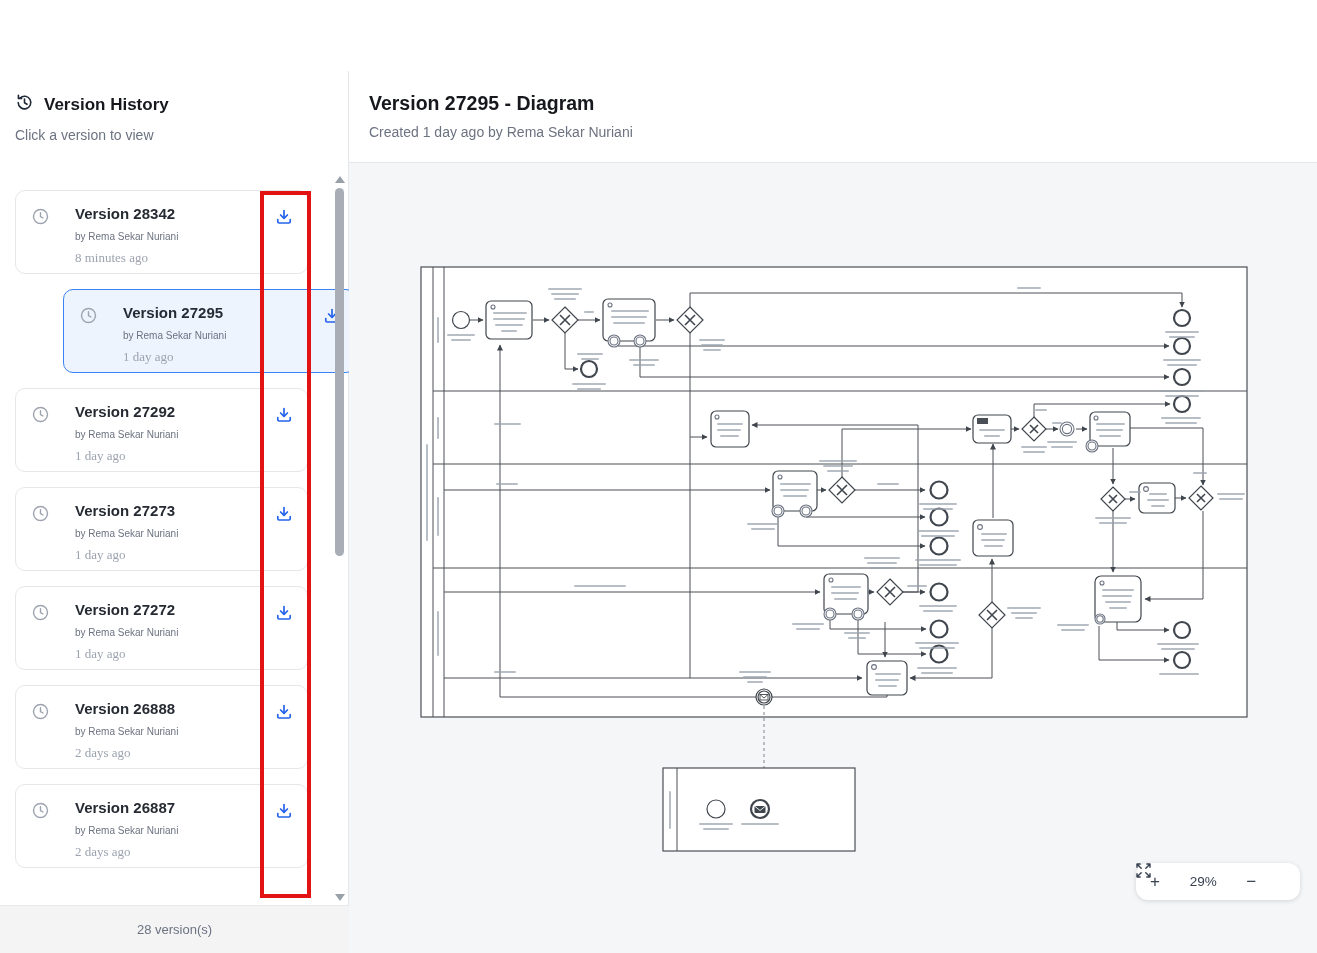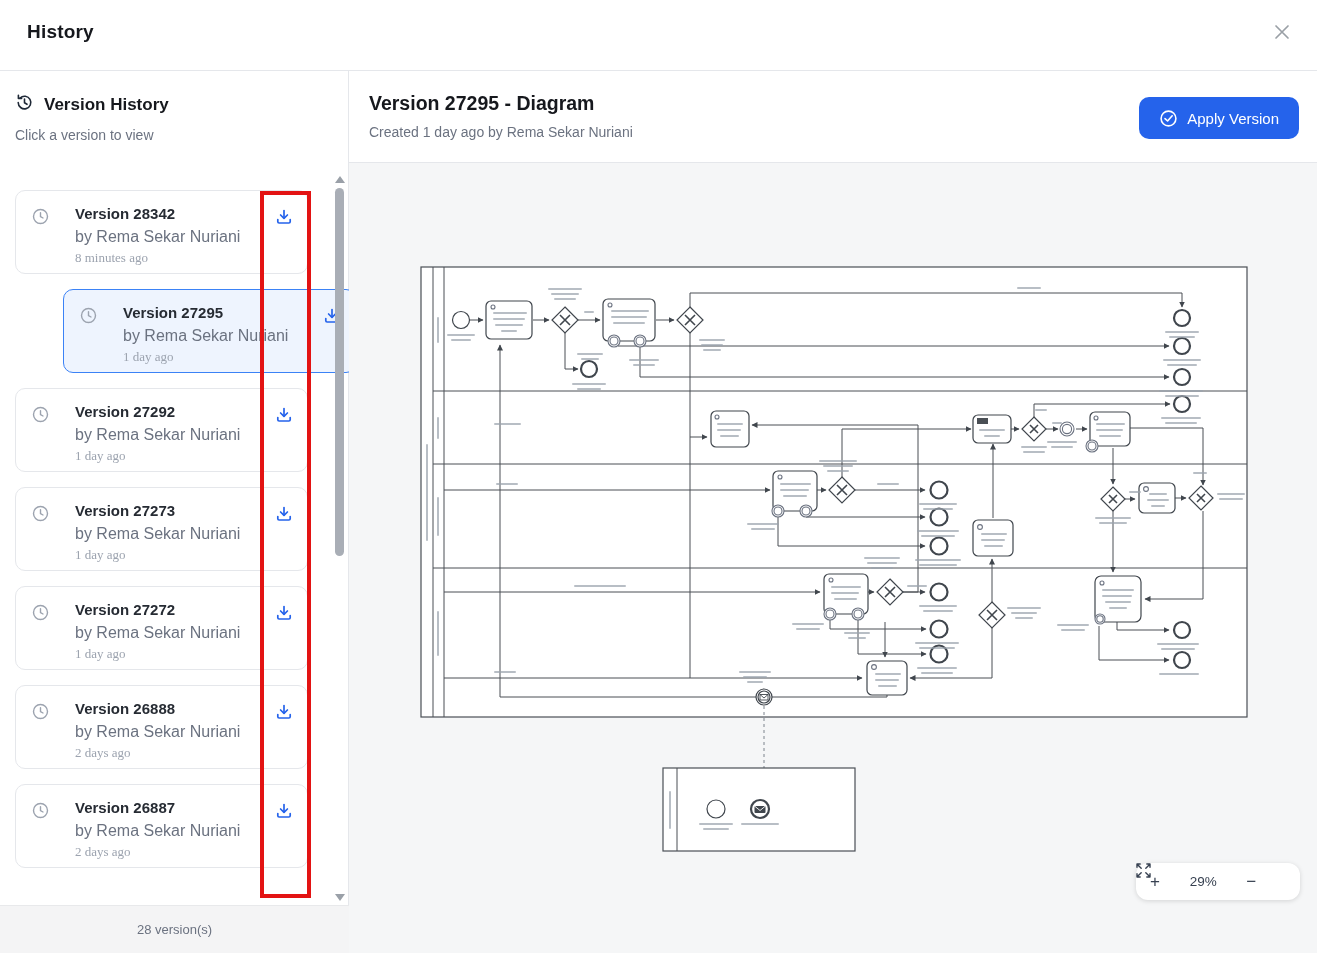--- a/index.html
+++ b/index.html
@@ -17,21 +17,21 @@
   .side-title-row { display:flex; align-items:center; gap:10px; }
   .side-title { font-size:17px; font-weight:700; color:#16181d; }
   .side-sub { margin-top:11px; font-size:14px; color:#6b7280; }
 
   .vlist { position:absolute; left:0; top:99px; width:349px; bottom:48px; overflow:hidden; padding:20px 15px 0 15px; }
   .vcard { position:relative; width:293px; height:84px; border:1px solid #e5e7eb; border-radius:10px; background:#fff; margin-bottom:15px; padding:14px; cursor:pointer; }
   .vcard.selected { background:#eef4fe; border:1px solid #3b82f6;margin-left:48px; }
   .vcard .clock { position:absolute; left:16px; top:17px; }
   .vinfo { margin-left:45px; }
   .vtitle { font-size:15px; font-weight:700; color:#262b33; line-height:18px; }
-  .vauthor { margin-top:6px; font-size:16px; color:#6b7280; line-height:15px; }
+  .vauthor { margin-top:6px; font-size:10px; color:#6b7280; line-height:15px; }
   .vtime { margin-top:6px; font-size:13px; color:#9ca3af; line-height:15px;font-family:Liberation Serif, serif; }
   .dl-btn { position:absolute; right:13px; top:17px; width:20px; height:20px; border:none; background:transparent; cursor:pointer; padding:0; }
 
   
   .sb-track { position:absolute; right:2px; top:103px; bottom:50px; width:12px; }
   .sb-up { position:absolute; top:2px; left:1px; width:0; height:0; border-left:5px solid transparent; border-right:5px solid transparent; border-bottom:7px solid #9aa0a8; }
   .sb-down { position:absolute; bottom:2px; left:1px; width:0; height:0; border-left:5px solid transparent; border-right:5px solid transparent; border-top:7px solid #9aa0a8; }
   .sb-thumb { position:absolute; top:14px; left:1px; width:9px; height:368px; background:#a9aeb6; border-radius:5px; }
 
   
@@ -62,28 +62,20 @@
   
   .zoombar { position:absolute; right:17px; bottom:53px; width:164px; height:37px; background:#fff; border-radius:12px; box-shadow:0 1px 5px rgba(0,0,0,.14); display:flex; align-items:center; justify-content:space-between; padding:0 14px; z-index:4; }
   .zoombar button { border:none; background:transparent; font-size:17px; color:#374151; cursor:pointer; font-family:"Liberation Sans", sans-serif; line-height:1; padding:0; }
   .zoom-level { font-size:13.5px; color:#374151; }
 </style>
 </head>
 <body>
 
 <div class="screen">
 
-  <header class="topbar">
-    <h1>History</h1>
-    <button class="close-btn" aria-label="Close">
-      <svg width="20" height="20" viewBox="0 0 20 20">
-          <path d="M4 4 L16 16 M16 4 L4 16" stroke="#9aa0a6" stroke-width="1.7" stroke-linecap="round"></path>
-        </svg>
-    </button>
-  </header>
 
   <aside class="sidebar">
     <div class="side-head">
       <div class="side-title-row">
         <span>
           <svg width="19" height="19" viewBox="0 0 19 19" fill="none">
             <path d="M3.2 9.5 a6.3 6.3 0 1 0 1.9 -4.5" stroke="#1f2937" stroke-width="1.6" stroke-linecap="round"></path>
             <path d="M3.4 2.2 V5.4 H6.6" stroke="#1f2937" stroke-width="1.6" stroke-linecap="round" stroke-linejoin="round"></path>
             <path d="M9.5 6 V9.8 L12 11.3" stroke="#1f2937" stroke-width="1.6" stroke-linecap="round" stroke-linejoin="round"></path>
           </svg>
@@ -224,27 +216,20 @@
 
     <div class="red-box"></div>
 
     <div class="side-foot">28 version(s)</div>
   </aside>
 
   <main class="main">
     <div class="main-head">
       <h2 class="main-title">Version 27295 - Diagram</h2>
       <div class="main-sub">Created 1 day ago by Rema Sekar Nuriani</div>
-      <button class="apply-btn">
-        <svg width="19" height="19" viewBox="0 0 19 19" fill="none">
-            <circle cx="9.5" cy="9.5" r="7.4" stroke="#fff" stroke-width="1.6"></circle>
-            <path d="M6 9.6 L8.6 12 L13.2 6.8" stroke="#fff" stroke-width="1.6" stroke-linecap="round" stroke-linejoin="round"></path>
-          </svg>
-        <span>Apply Version</span>
-      </button>
     </div>
 
     <div class="canvas">
 
       <svg width="968" height="790" viewBox="349 163 968 790">
         <defs>
           <marker id="arr" markerWidth="7" markerHeight="7" refX="5.5" refY="3" orient="auto">
             <path d="M0,0 L6,3 L0,6 Z" fill="#40464d"></path>
           </marker>
         </defs>

